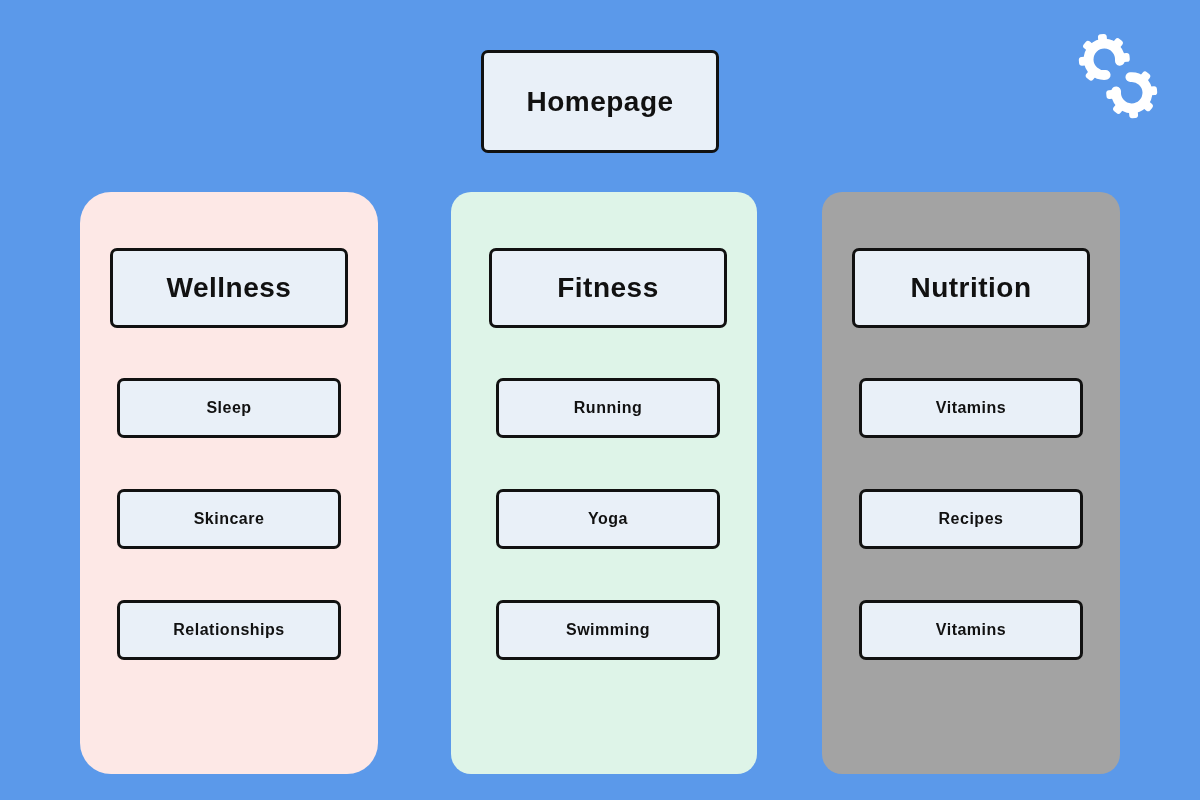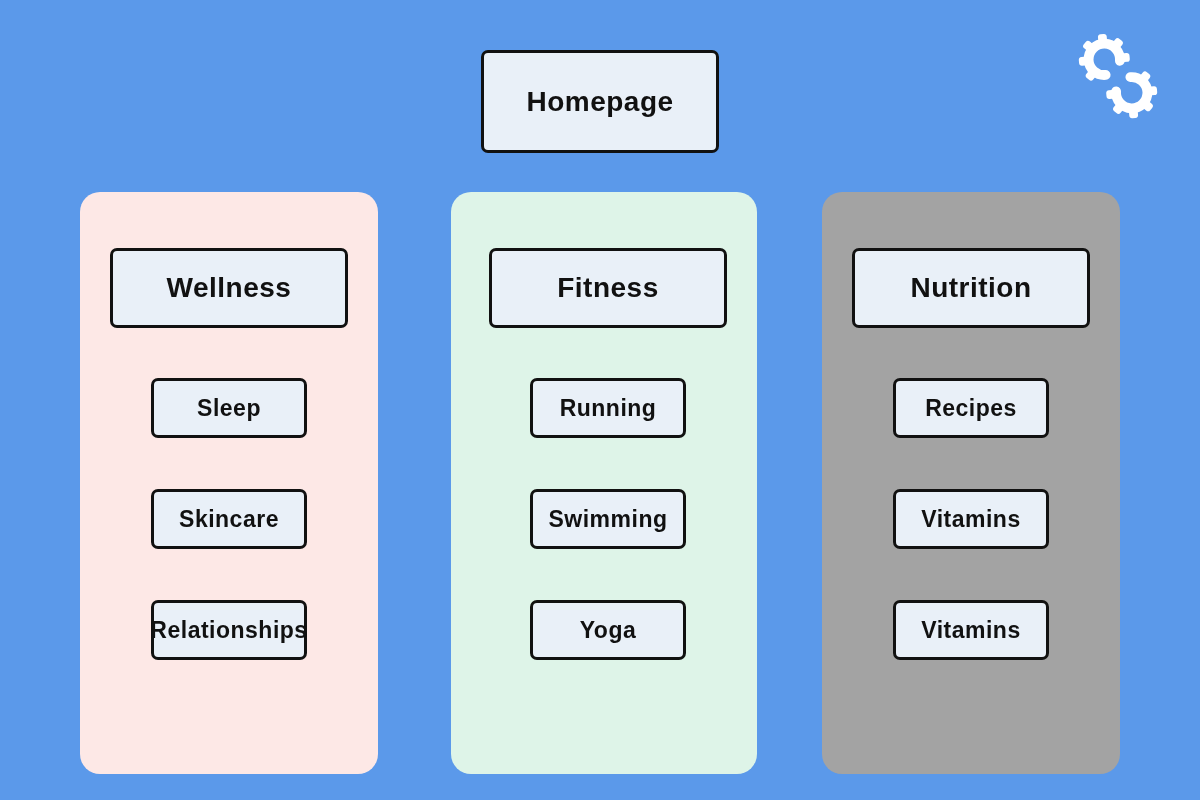--- a/index.html
+++ b/index.html
@@ -55,23 +55,23 @@
   .card-fitness   { left: 451px; }
   .card-nutrition { left: 822px; }
   .header-node {
     width: 238px;
     height: 80px;
     font-size: 28px;
     margin-bottom: 50px;
     flex: none;
   }
   .sub-node {
-    width: 156px;
+    width: 224px;
     height: 60px;
-    font-size: 23px;
+    font-size: 16px;
     margin-bottom: 51px;
     flex: none;
   }
   .logo {
     position: absolute;
     top: 30px;
     right: 36px;
     width: 92px;
     height: 94px;
   }
@@ -105,21 +105,21 @@
           <rect x="73" y="59.5" width="14" height="9" rx="3" transform="rotate(355 61 64)"></rect>
           <rect x="73" y="59.5" width="14" height="9" rx="3" transform="rotate(40 61 64)"></rect>
           <rect x="73" y="59.5" width="14" height="9" rx="3" transform="rotate(85 61 64)"></rect>
           <rect x="73" y="59.5" width="14" height="9" rx="3" transform="rotate(130 61 64)"></rect>
           <rect x="73" y="59.5" width="14" height="9" rx="3" transform="rotate(175 61 64)"></rect>
         </g>
       </g>
     </svg>
   </div>
 
-  <section class="card card-wellness" style="background-color: rgb(253, 232, 230);">
+  <section class="card card-wellness" style="background-color: rgb(253, 232, 230); border-radius: 31px;">
     <div class="node header-node">
       <span>Wellness</span>
     </div>
     <div class="node sub-node">
       <span>Sleep</span>
     </div>
     <div class="node sub-node">
       <span>Skincare</span>
     </div>
     <div class="node sub-node">
@@ -128,35 +128,35 @@
   </section>
 
   <section class="card card-fitness" style="background-color: rgb(222, 244, 232); padding-left: 8px;">
     <div class="node header-node">
       <span>Fitness</span>
     </div>
     <div class="node sub-node">
       <span>Running</span>
     </div>
     <div class="node sub-node">
-      <span>Swimming</span>
+      <span>Yoga</span>
     </div>
     <div class="node sub-node">
-      <span>Yoga</span>
+      <span>Swimming</span>
     </div>
   </section>
 
   <section class="card card-nutrition" style="background-color: #a3a3a3;">
     <div class="node header-node">
       <span>Nutrition</span>
     </div>
     <div class="node sub-node">
-      <span>Recipes</span>
+      <span>Vitamins</span>
     </div>
     <div class="node sub-node">
-      <span>Vitamins</span>
+      <span>Recipes</span>
     </div>
     <div class="node sub-node">
       <span>Vitamins</span>
     </div>
   </section>
 
 </div>
 
 </body></html>

